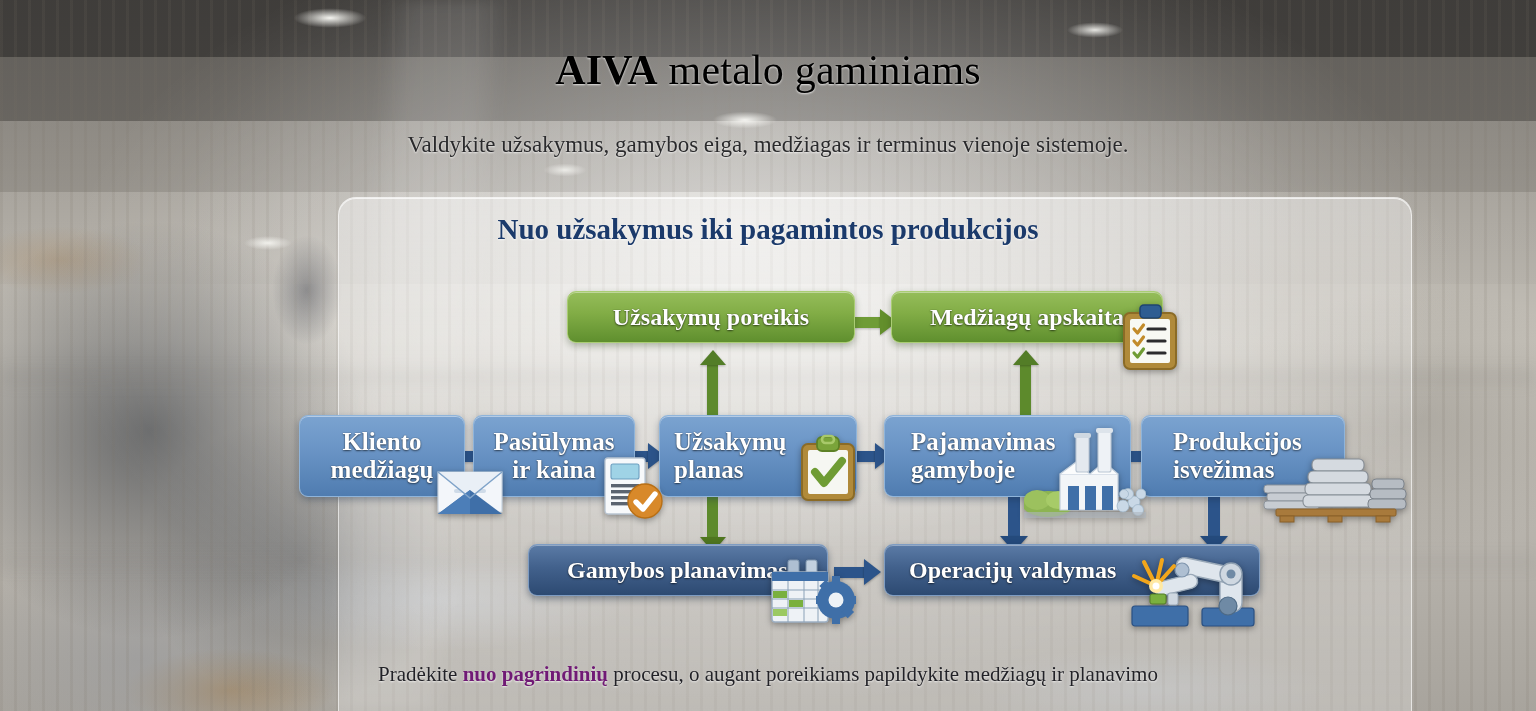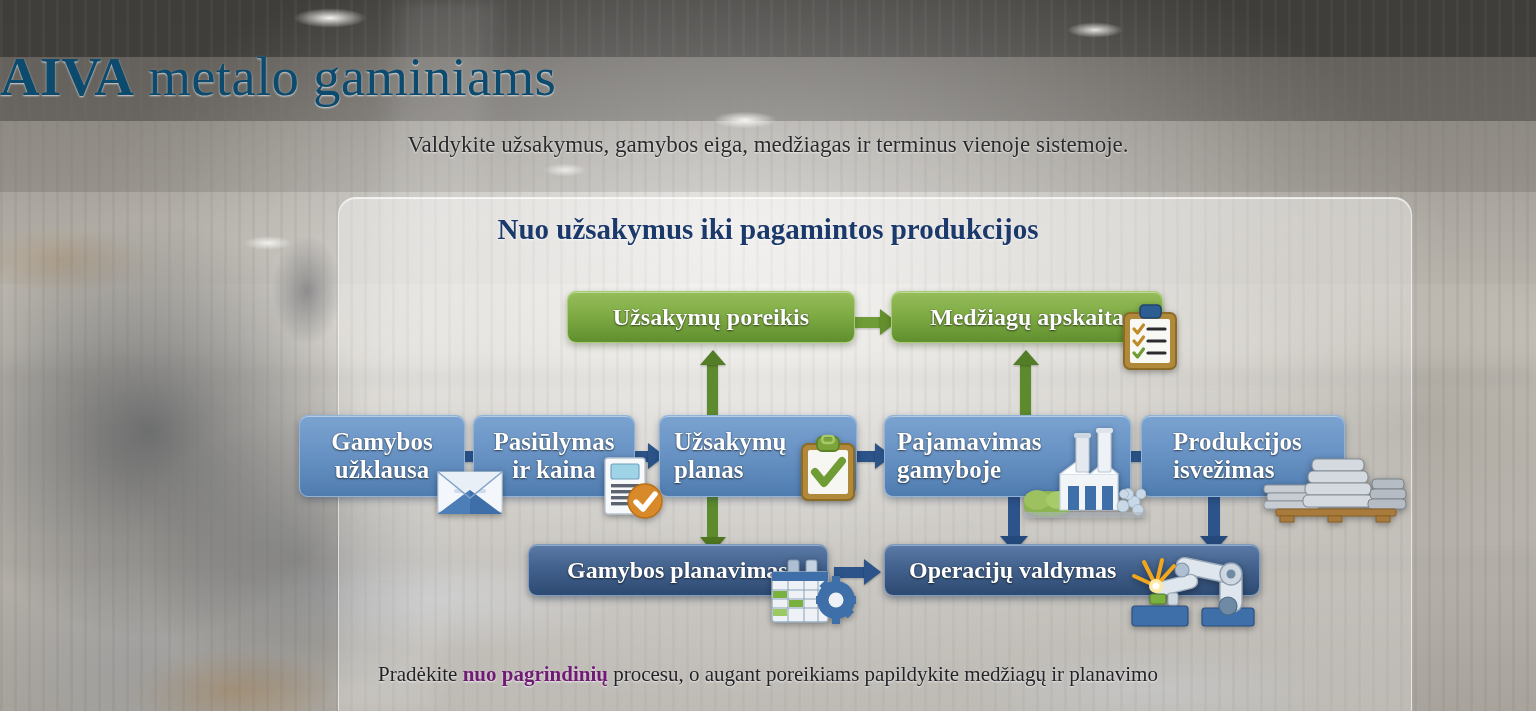--- a/index.html
+++ b/index.html
@@ -69,25 +69,25 @@
   
   .bg-veil {
     position: absolute; inset: 0;
     background: radial-gradient(ellipse 900px 520px at 760px 300px, rgba(255,255,255,.42), rgba(255,255,255,0) 78%);
   }
 
   
   .title {
     position: absolute;
     left: 0; right: 0; top: 48px;
-    text-align: left;
+    text-align: center;
     font-family: "Liberation Serif", serif;
-    font-size: 55px;
+    font-size: 42px;
     line-height: 1.05;
-    color: #0c4a6e;
+    color: #000000;
     letter-spacing: .2px;
     text-shadow: 0 1px 2px rgba(255,255,255,.75);
   }
   .title .brand { font-weight: 700; }
   .title .rest { font-weight: 400; }
 
   .subtitle {
     position: absolute;
     left: 0; right: 0; top: 132px;
     text-align: center;
@@ -298,32 +298,32 @@
 
   <div class="node green" style="left:567px; top:291px; width:288px; height:52px; font-size:24px;">
     <span>Užsakymų poreikis</span>
   </div>
 
   <div class="node green" style="left:891px; top:291px; width:272px; height:52px; font-size:24px;">
     <span>Medžiagų apskaita</span>
   </div>
 
   <div class="node blue" style="left:299px; top:415px; width:166px; height:82px; font-size:25px;">
-    <span>Gamybos užklausa</span>
+    <span>Kliento medžiagų</span>
   </div>
 
   <div class="node blue" style="left:473px; top:415px; width:162px; height:82px; font-size:25px;">
     <span>Pasiūlymas ir kaina</span>
   </div>
 
   <div class="node blue" style="left:659px; top:415px; width:198px; height:82px; font-size:25px; justify-content:flex-start; padding-left:14px;">
     <span style="text-align:left;">Užsakymų planas</span>
   </div>
 
-  <div class="node blue" style="left:884px; top:415px; width:247px; height:82px; font-size:25px; justify-content:flex-end; padding-left:12px;">
+  <div class="node blue" style="left:884px; top:415px; width:247px; height:82px; font-size:25px; justify-content:flex-end; padding-left:26px;">
     <span style="text-align:left;">Pajamavimas gamyboje</span>
   </div>
 
   <div class="node blue" style="left:1141px; top:415px; width:204px; height:82px; font-size:25px; justify-content:flex-start; padding-left:31px;">
     <span style="text-align:left;">Produkcijos isvežimas</span>
   </div>
 
   <div class="node dblue" style="left:528px; top:544px; width:300px; height:52px; font-size:24px; justify-content:flex-start; padding-left:38px;">
     <span>Gamybos planavimas</span>
   </div>

